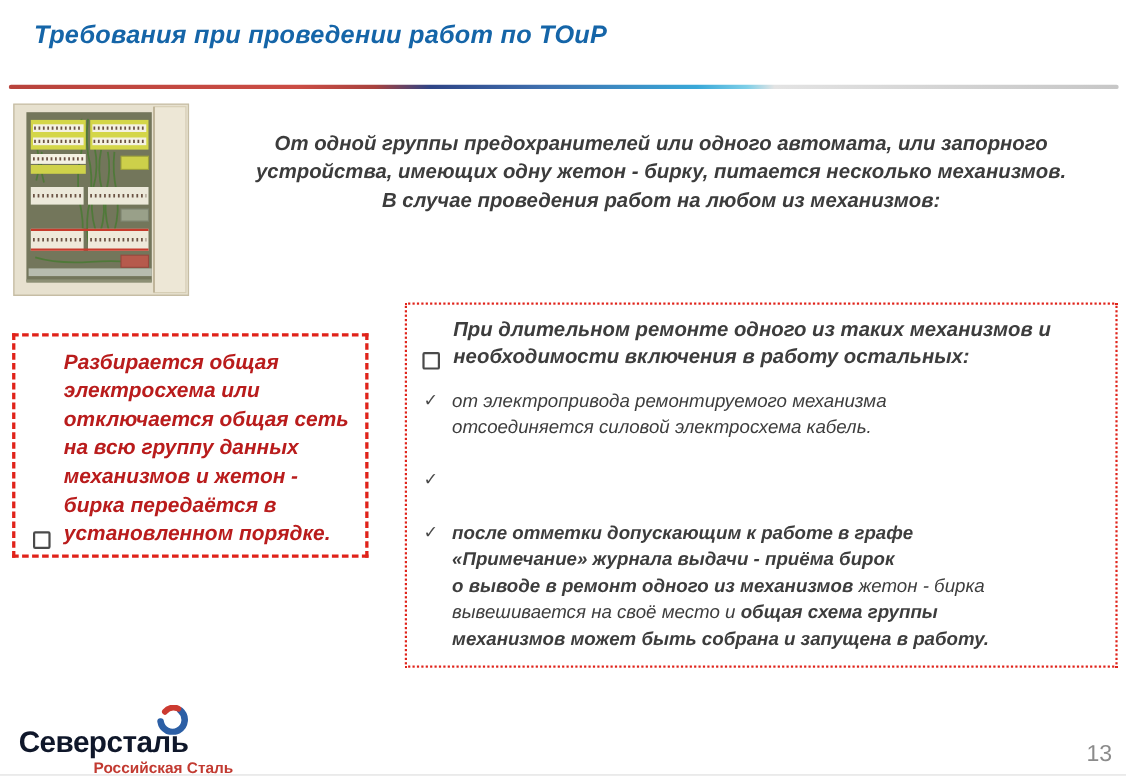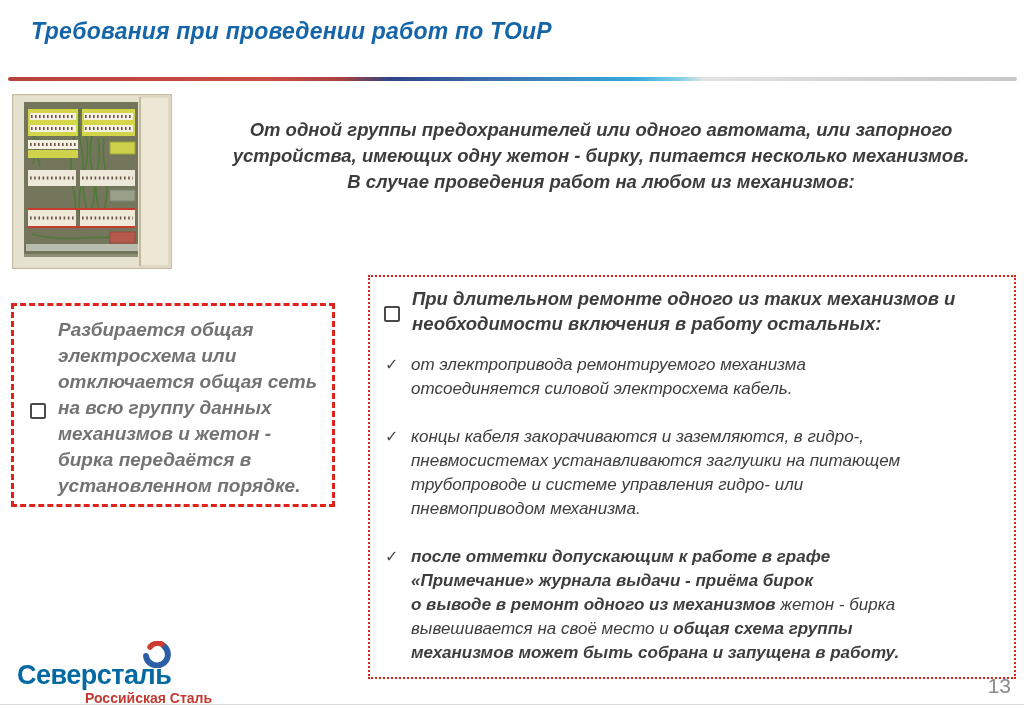--- a/index.html
+++ b/index.html
@@ -17,36 +17,36 @@
 
   .intro{position:absolute;left:185px;top:117px;width:832px;text-align:center;
          font-weight:bold;font-style:italic;font-size:18.5px;line-height:26px;color:#3c3c3c;}
   .intro div{white-space:nowrap;text-align:center;}
 
   .left-box{position:absolute;left:11px;top:303px;width:324px;height:204px;box-sizing:border-box;
             border:3px dashed #e0231a;padding:11px 6px 0 16px;}
   .right-box{position:absolute;left:368px;top:275px;width:648px;box-sizing:border-box;
              border:2px dotted #e0231a;padding:9px 10px 12px 14px;}
 
-  .row{display:flex;align-items:center;}
+  .row{display:flex;align-items:flex-end;}
   .sq{flex:0 0 auto;width:12px;height:12px;border:2px solid #4a4a4a;border-radius:2px;margin-top:5px;}
   .gap12{width:12px;flex:0 0 auto;}
 
-  .left-box .txt{font-weight:bold;font-style:italic;font-size:19px;line-height:26px;color:#737373;}
+  .left-box .txt{font-weight:bold;font-style:italic;font-size:19px;line-height:26px;color:#b91c1c;}
   .txt div{white-space:nowrap;}
 
   .rb-header .txt{font-weight:bold;font-style:italic;font-size:18.5px;line-height:25px;}
   .check{display:flex;align-items:flex-start;margin-top:24px;}
   .check.first{margin-top:17px;}
   .check .mark{flex:0 0 26px;font-size:16px;color:#4a4a4a;line-height:24px;padding-left:1px;}
   .check .txt{font-style:italic;font-size:17px;line-height:24px;}
   .b{font-weight:bold;}
 
   .logo-word{position:absolute;left:17px;top:660px;font-size:27px;font-weight:bold;
-             color:#0369a1;letter-spacing:-.5px;}
+             color:#0f172a;letter-spacing:-.5px;}
   .logo-mark{position:absolute;left:139px;top:641px;}
   .logo-tag{position:absolute;left:85px;top:690px;font-size:14px;font-weight:bold;color:#c23a31;}
 
   .pagenum{position:absolute;right:13px;top:674px;font-size:21px;color:#8b8b8b;}
   .bottom-rule{position:absolute;left:0;bottom:3px;width:100%;height:1px;background:#dcdcdc;}
 </style>
 </head>
 <body>
 
 <div class="slide">
@@ -154,26 +154,20 @@
     <div class="check first">
       <span class="mark">✓</span>
       <div class="txt">
         <div>от электропривода ремонтируемого механизма</div>
         <div>отсоединяется силовой электросхема кабель.</div>
       </div>
     </div>
 
     <div class="check">
       <span class="mark">✓</span>
-      <div class="txt">
-        <div>концы кабеля закорачиваются и заземляются, в гидро-,</div>
-        <div>пневмосистемах устанавливаются заглушки на питающем</div>
-        <div>трубопроводе и системе управления гидро- или</div>
-        <div>пневмоприводом механизма.</div>
-      </div>
     </div>
 
     <div class="check">
       <span class="mark">✓</span>
       <div class="txt">
         <div><span class="b">после отметки допускающим к работе в графе</span></div>
         <div><span class="b">«Примечание» журнала выдачи - приёма бирок</span></div>
         <div><span class="b">о выводе в ремонт одного из механизмов </span><span>жетон - бирка</span></div>
         <div><span>вывешивается на своё место и </span><span class="b">общая схема группы</span></div>
         <div><span class="b">механизмов может быть собрана и запущена в работу.</span></div>

